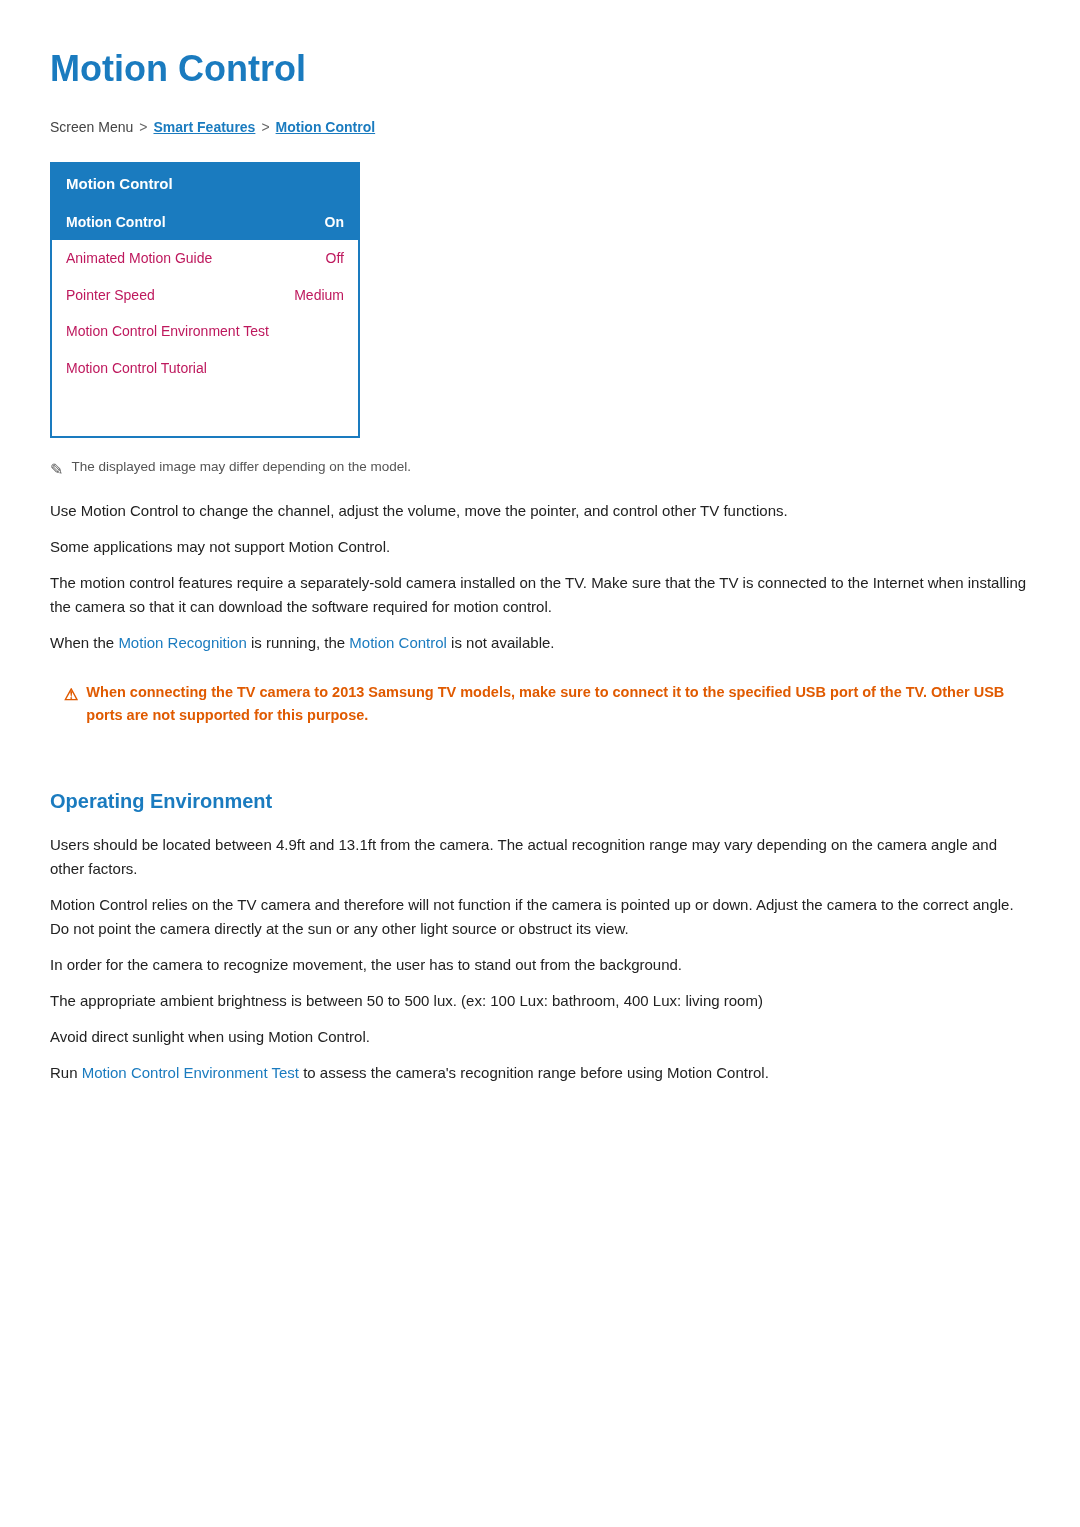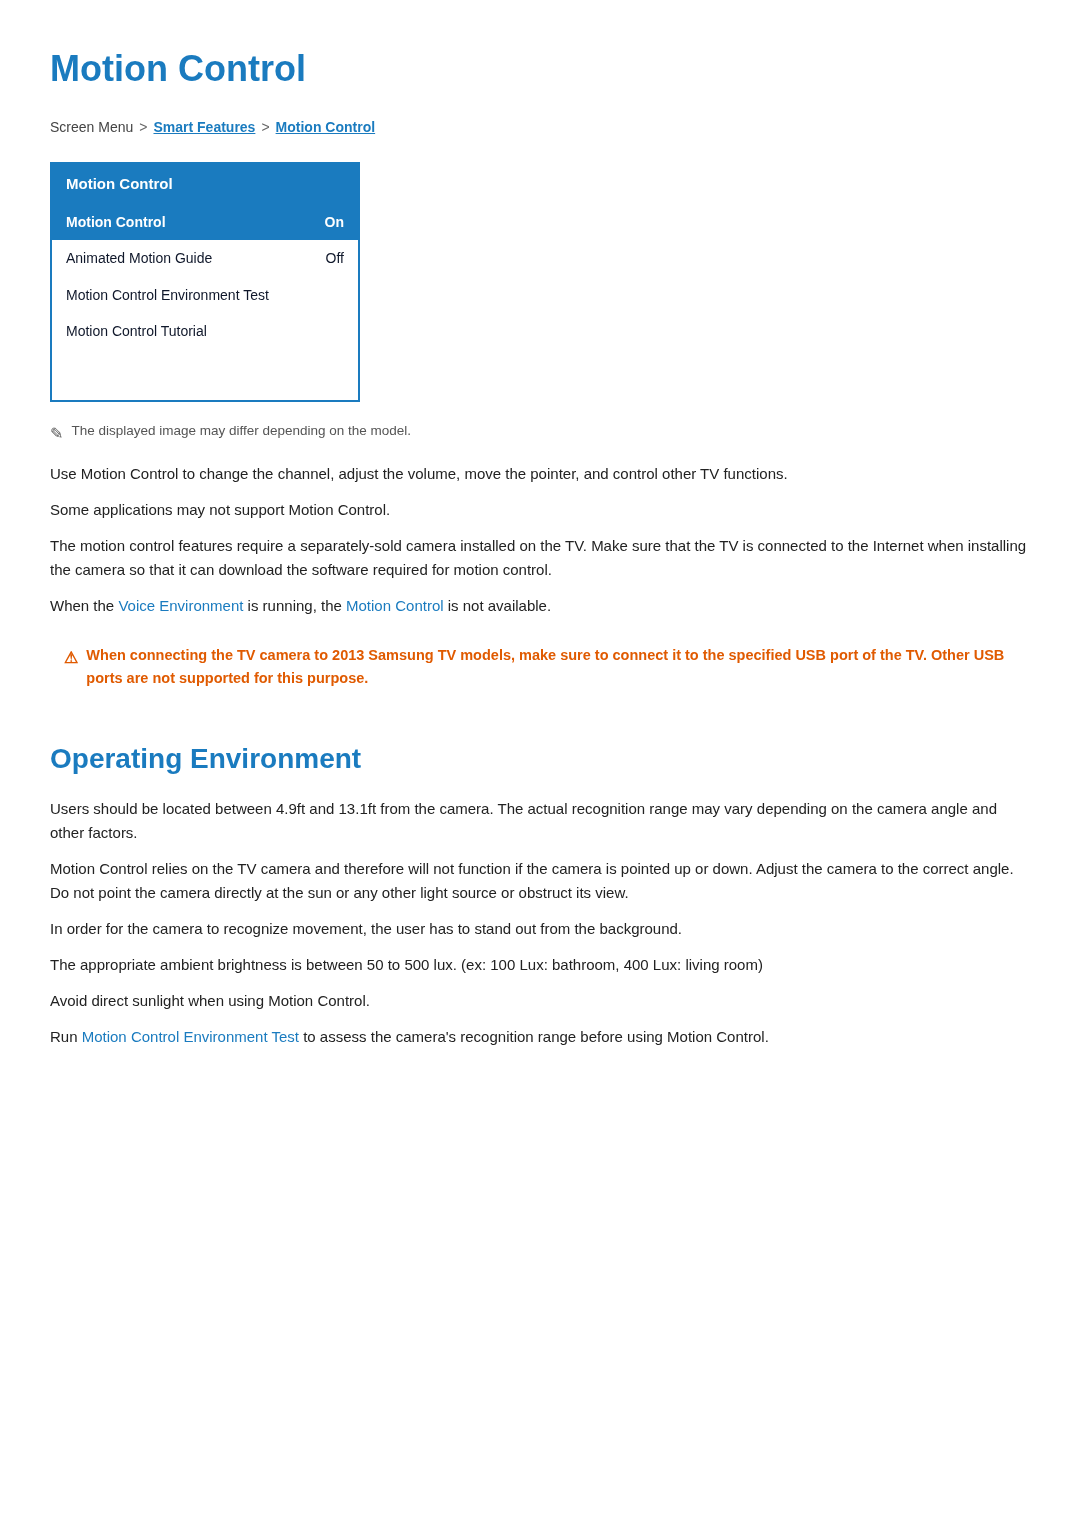--- a/index.html
+++ b/index.html
@@ -45,21 +45,21 @@
       padding: 8px 14px;
       font-size: 15px;
       font-weight: bold;
     }
     .menu-item {
       display: flex;
       justify-content: space-between;
       align-items: center;
       padding: 7px 14px;
       font-size: 14px;
-      color: #0f172a;
+      color: #be185d;
     }
     .menu-item.active {
       background: #1a7bbf;
       color: #fff;
       font-weight: bold;
     }
     .menu-item .menu-value {
       font-size: 14px;
     }
     .menu-item.active .menu-value {
@@ -104,23 +104,23 @@
       align-items: flex-start;
       gap: 8px;
     }
     .warning-icon {
       flex-shrink: 0;
       font-size: 16px;
       margin-top: 1px;
     }
     h2.section-title {
       color: #1a7bbf;
-      font-size: 28px;
+      font-size: 20px;
       font-weight: bold;
-      margin-top: 36px;
+      margin-top: 48px;
       margin-bottom: 16px;
     }
   </style>
 </head>
 <body>
 
 <h1 class="page-title">Motion Control</h1>
 
 <div class="breadcrumb">
   <span>Screen Menu</span>
@@ -136,40 +136,44 @@
   <div id="menu-items-container">
       <div class="menu-item active">
         <span>Motion Control</span>
         <span class="menu-value">On</span>
       </div>
       <div class="menu-item">
         <span>Animated Motion Guide</span>
         <span class="menu-value">Off</span>
       </div>
       <div class="menu-item">
+        <span>Pointer Speed</span>
+        <span class="menu-value">Medium</span>
+      </div>
+      <div class="menu-item">
         <span>Motion Control Environment Test</span>
       </div>
       <div class="menu-item">
         <span>Motion Control Tutorial</span>
       </div>
     </div>
   <div class="menu-spacer"></div>
 </div>
 
 <div class="note-row">
   <span class="pencil-icon">✎</span>
   <span>The displayed image may differ depending on the model.</span>
 </div>
 
 <p class="body-para">Use Motion Control to change the channel, adjust the volume, move the pointer, and control other TV functions.</p>
 <p class="body-para">Some applications may not support Motion Control.</p>
 <p class="body-para">The motion control features require a separately-sold camera installed on the TV. Make sure that the TV is connected to the Internet when installing the camera so that it can download the software required for motion control.</p>
 
 <p class="body-para">
-  <span>When the </span><a class="link-blue" href="#"><span>Voice Environment</span></a><span> is running, the </span><a class="link-blue" href="#"><span>Motion Control</span></a><span> is not available.</span>
+  <span>When the </span><a class="link-blue" href="#"><span>Motion Recognition</span></a><span> is running, the </span><a class="link-blue" href="#"><span>Motion Control</span></a><span> is not available.</span>
 </p>
 
 <div class="warning-box">
   <div class="warning-text">
     <span class="warning-icon">⚠</span>
     <span>When connecting the TV camera to 2013 Samsung TV models, make sure to connect it to the specified USB port of the TV. Other USB ports are not supported for this purpose.</span>
   </div>
 </div>
 
 <h2 class="section-title">Operating Environment</h2>

